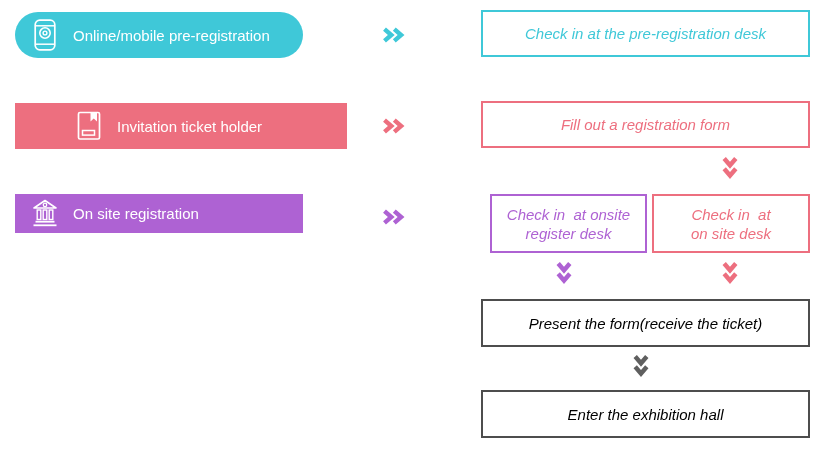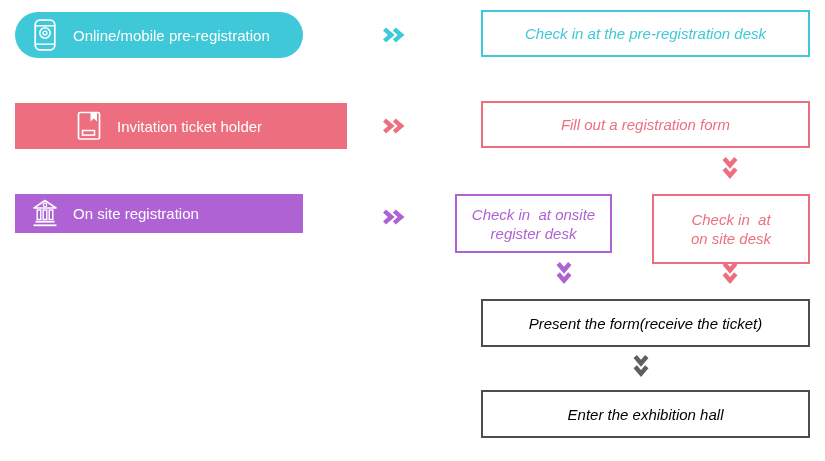--- a/index.html
+++ b/index.html
@@ -23,22 +23,22 @@
     display:flex;flex-direction:column;align-items:center;justify-content:center;
     text-align:center;font-size:15px;line-height:19px;font-style:italic;
   }
   .box-res span{white-space:pre-wrap;}
   .res-cyan{border-color:#3FC8D8;color:#3FC8D8;}
   .res-pink{border-color:#ED6F7F;color:#ED6F7F;}
   .res-purple{border-color:#AE62D3;color:#AE62D3;}
   .res-gray{border-color:#4D4D4D;color:#000000;}
   .res-row1{left:481px;top:10px;width:329px;height:47px;}
   .res-row2{left:481px;top:101px;width:329px;height:47px;align-items:center;}
-  .res-branch-l{left:455px;top:194px;width:157px;height:59px;}
-  .res-branch-r{left:652px;top:194px;width:158px;height:70px;}
+  .res-branch-l{left:490px;top:194px;width:157px;height:59px;}
+  .res-branch-r{left:652px;top:194px;width:158px;height:59px;}
   .res-present{left:481px;top:299px;width:329px;height:48px;}
   .res-enter{left:481px;top:390px;width:329px;height:48px;}
   
   .chev{position:absolute;display:block;}
   .chev-r1{left:382px;top:27px;color:#3FC8D8;}
   .chev-r2{left:382px;top:118px;color:#ED6F7F;}
   .chev-r3{left:382px;top:209px;color:#AE62D3;}
   .chev-d1{left:722px;top:156px;color:#ED6F7F;}
   .chev-d2{left:556px;top:261px;color:#AE62D3;}
   .chev-d3{left:722px;top:261px;color:#ED6F7F;}

